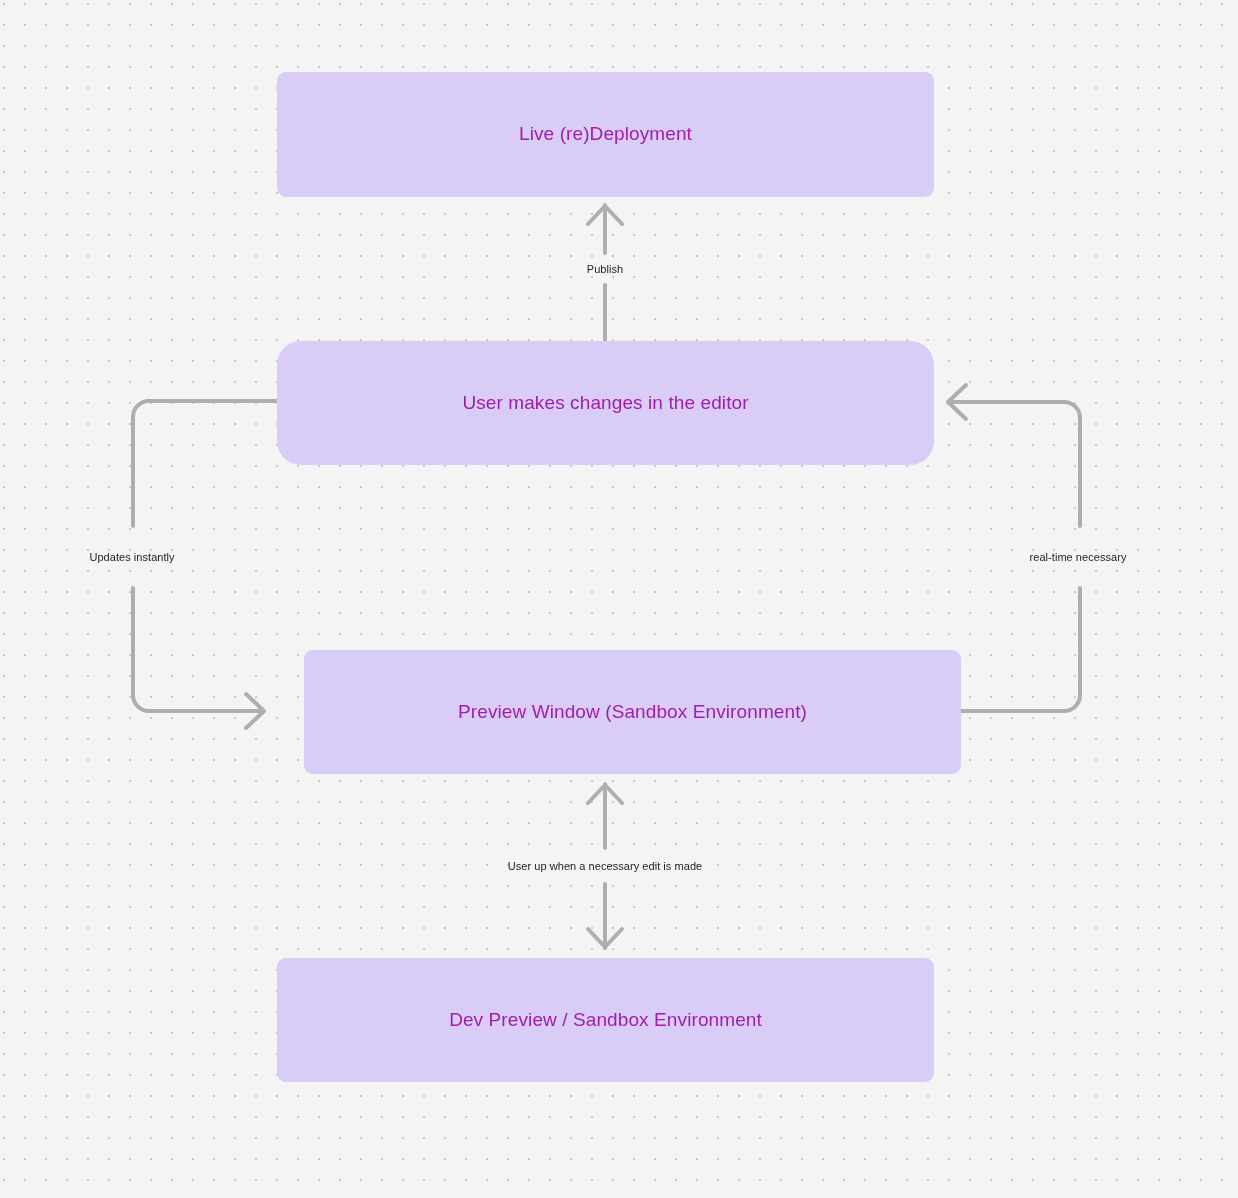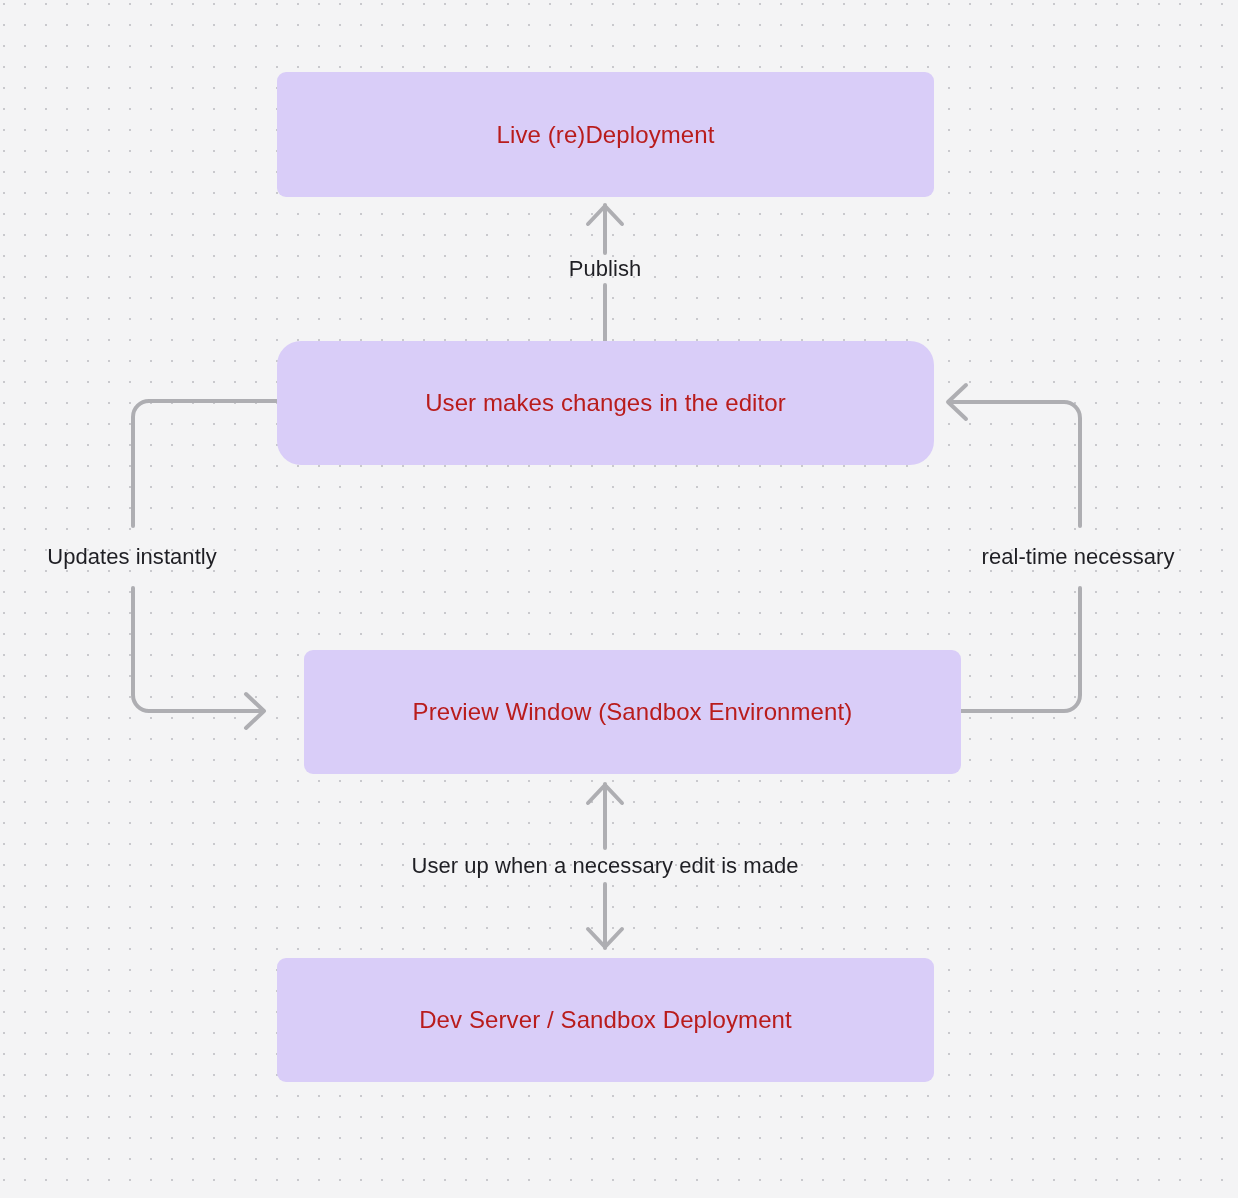--- a/index.html
+++ b/index.html
@@ -34,30 +34,30 @@
   .node {
     position: absolute;
     background-color: #d9cdf8;
     border-radius: 9px;
     display: flex;
     align-items: center;
     justify-content: center;
     box-sizing: border-box;
   }
   .node-label {
-    font-size: 24px;
-    color: #b91c1c;
+    font-size: 19px;
+    color: #a21caf;
     letter-spacing: 0.1px;
     text-align: center;
     line-height: 1.3;
     padding: 0 16px;
   }
   .edge-label {
     position: absolute;
-    font-size: 22px;
+    font-size: 11px;
     color: #1f1f24;
     white-space: nowrap;
     letter-spacing: 0.05px;
     transform: translate(-50%, -50%);
     background: transparent;
   }
 </style>
 </head>
 <body>
 
@@ -100,21 +100,21 @@
 
   <div class="node" style="left:277px; top:341px; width:657px; height:124px;border-radius:24px;">
     <span class="node-label">User makes changes in the editor</span>
   </div>
 
   <div class="node" style="left:277px; top:650px; width:657px; height:124px;margin-left:27px;">
     <span class="node-label">Preview Window (Sandbox Environment)</span>
   </div>
 
   <div class="node" style="left:277px; top:958px; width:657px; height:124px;">
-    <span class="node-label">Dev Server / Sandbox Deployment</span>
+    <span class="node-label">Dev Preview / Sandbox Environment</span>
   </div>
 
   <div class="edge-label" style="left:605px; top:269px;">Publish</div>
 
   <div class="edge-label" style="left:132px; top:557px;">Updates instantly</div>
 
   <div class="edge-label" style="left:1078px; top:557px;">real-time necessary</div>
 
   <div class="edge-label" style="left:605px; top:866px;">User up when a necessary edit is made</div>
 

